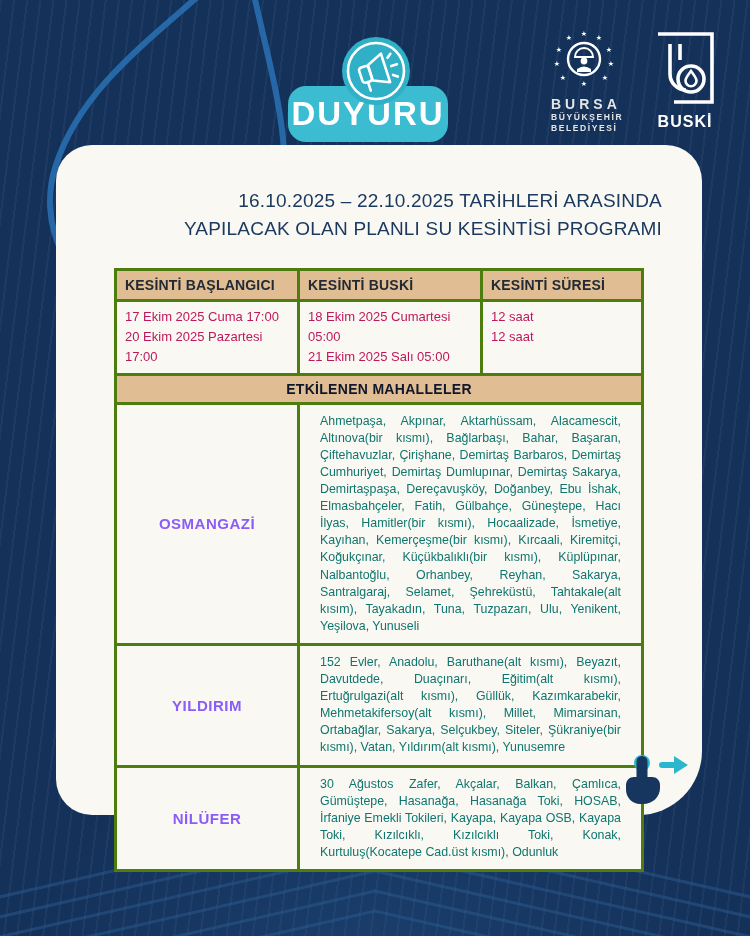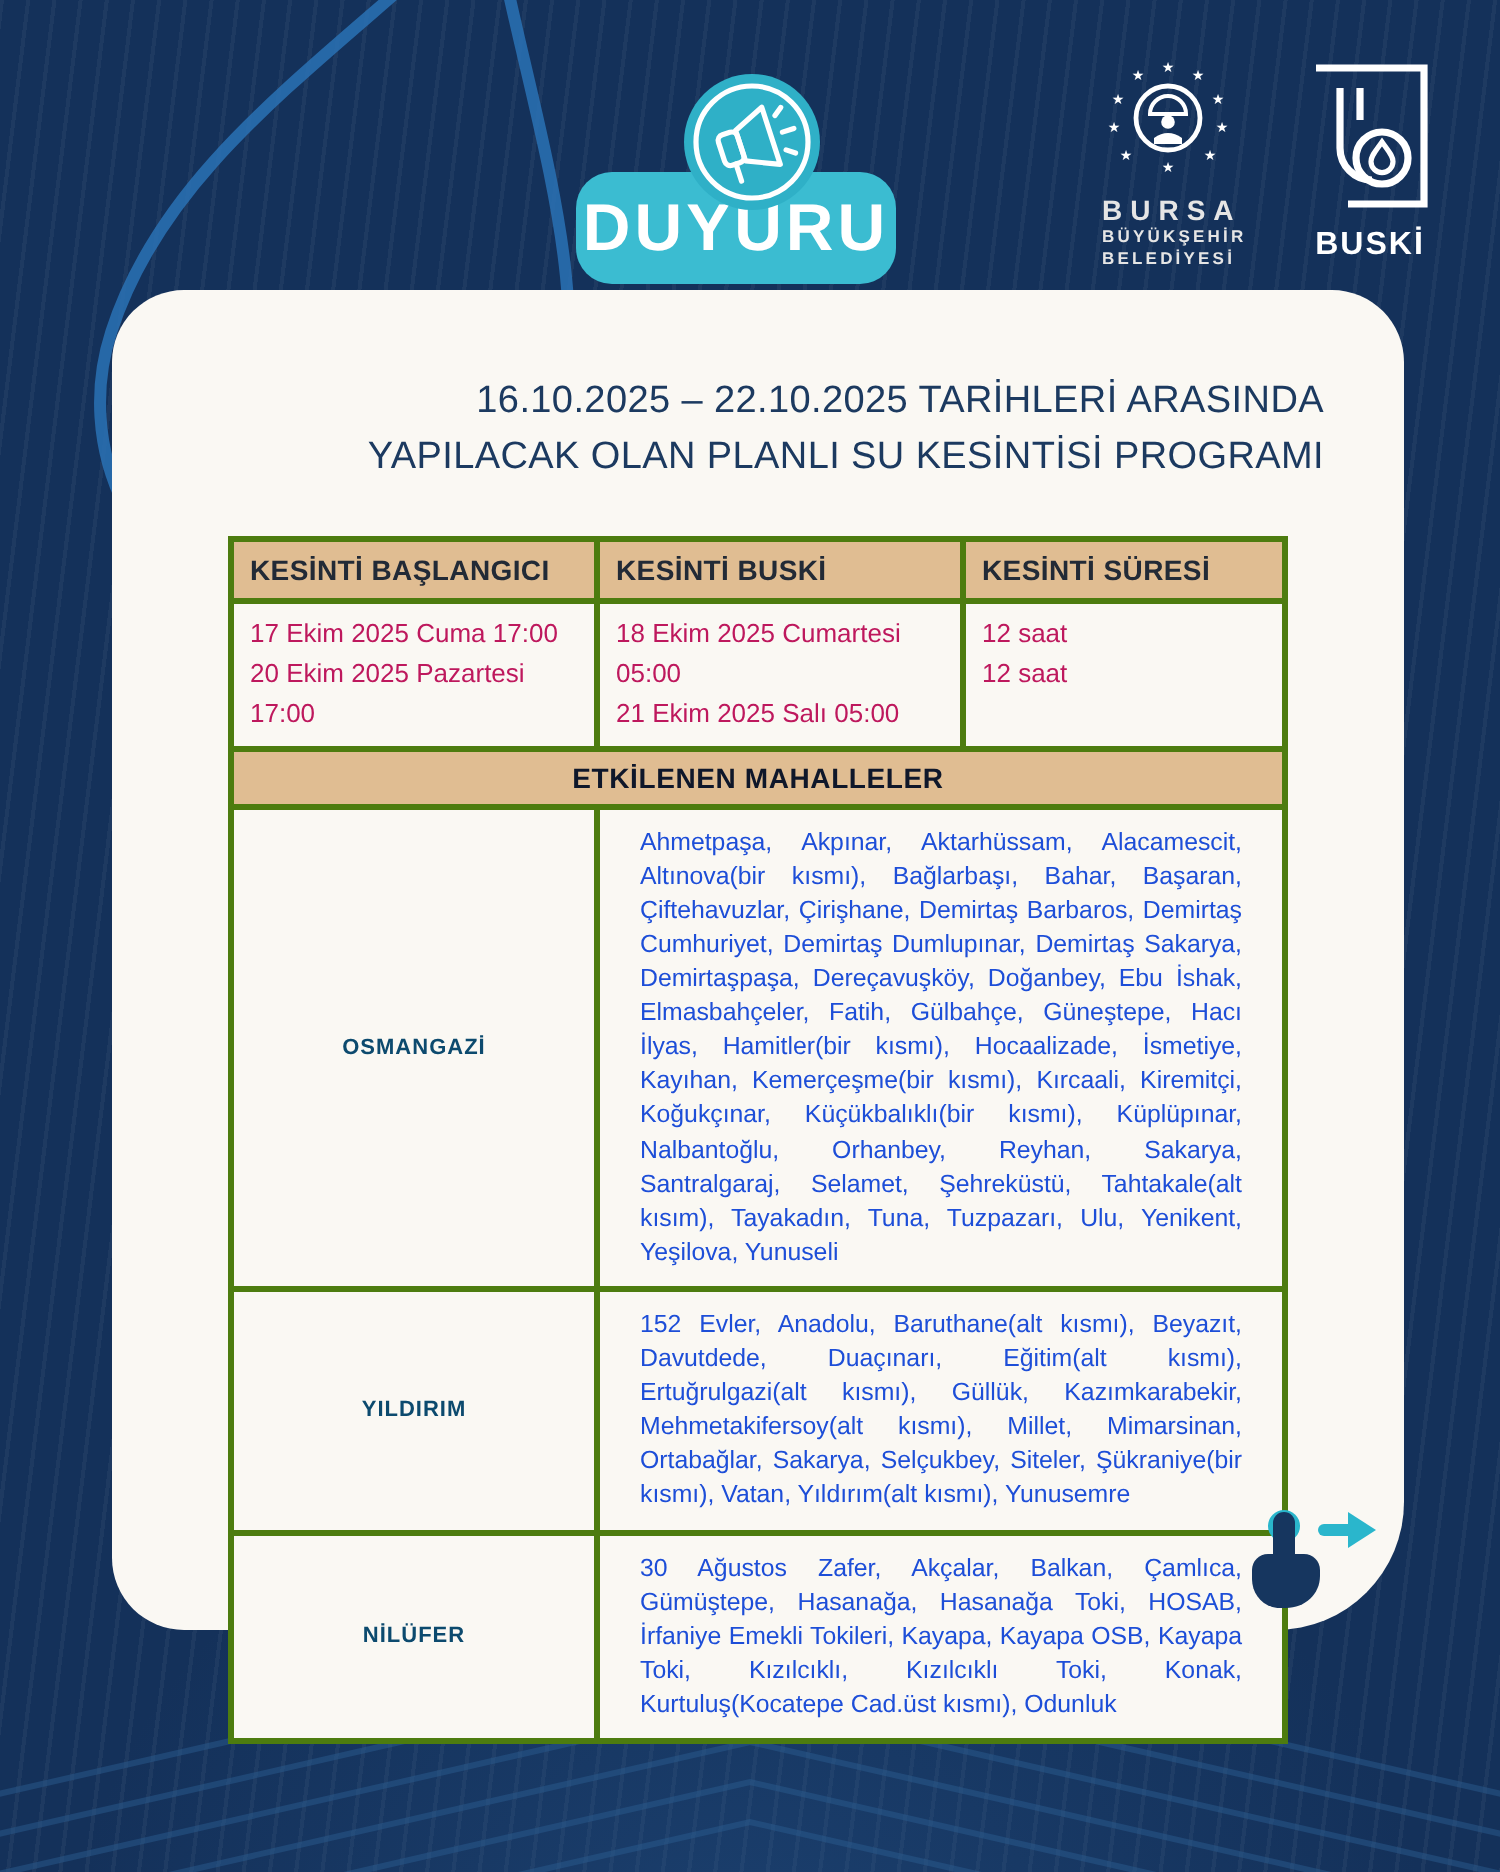--- a/index.html
+++ b/index.html
@@ -49,25 +49,25 @@
     background:#e0bd92;color:#222a36;font-size:14px;font-weight:bold;
     text-align:left;padding:6px 8px;letter-spacing:.2px;
   }
   td.dates{padding:5px 8px;vertical-align:top;}
   td.dates div{font-size:13px;color:#be185d;line-height:1.55;}
   td.band{
     background:#e0bd92;color:#0f172a;font-size:14px;font-weight:bold;
     text-align:center;padding:5px 4px;letter-spacing:.3px;
   }
   td.district{
-    text-align:center;vertical-align:middle;color:#0c4a6e;
-    font-weight:bold;font-size:11px;letter-spacing:.5px;background:#faf8f3;
+    text-align:center;vertical-align:middle;color:#8b5cf6;
+    font-weight:bold;font-size:15px;letter-spacing:.5px;background:#faf8f3;
   }
   td.hoods{
-    padding:8px 20px;font-size:12.4px;color:#1d4ed8;line-height:1.38;
+    padding:8px 20px;font-size:12.4px;color:#0f766e;line-height:1.38;
     text-align:justify;vertical-align:top;background:#faf8f3;
   }
   .swipe-icon{position:absolute;right:8px;bottom:4px;width:82px;height:60px;}
 </style>
 </head>
 <body>
 
 <div class="bg-stripes"></div>
 
 <svg class="bg-drop" viewBox="0 0 500 520">

